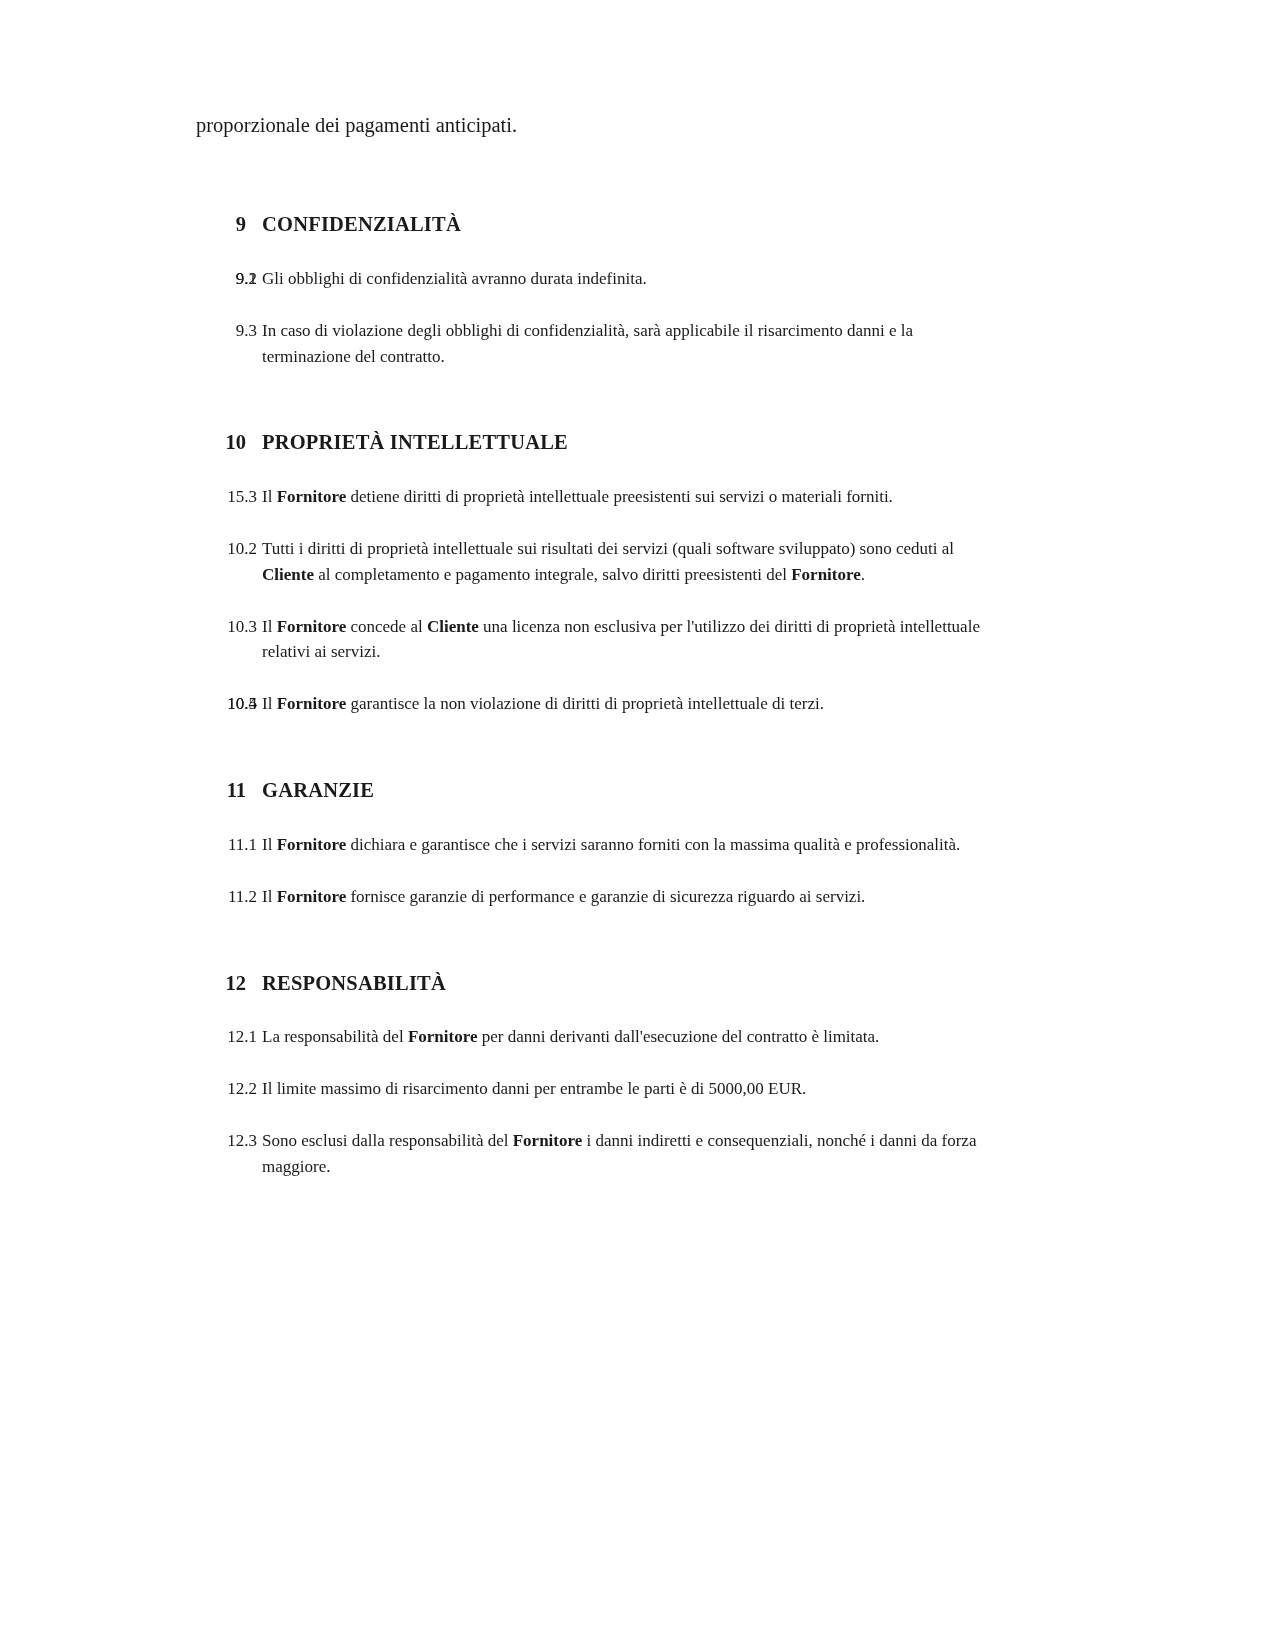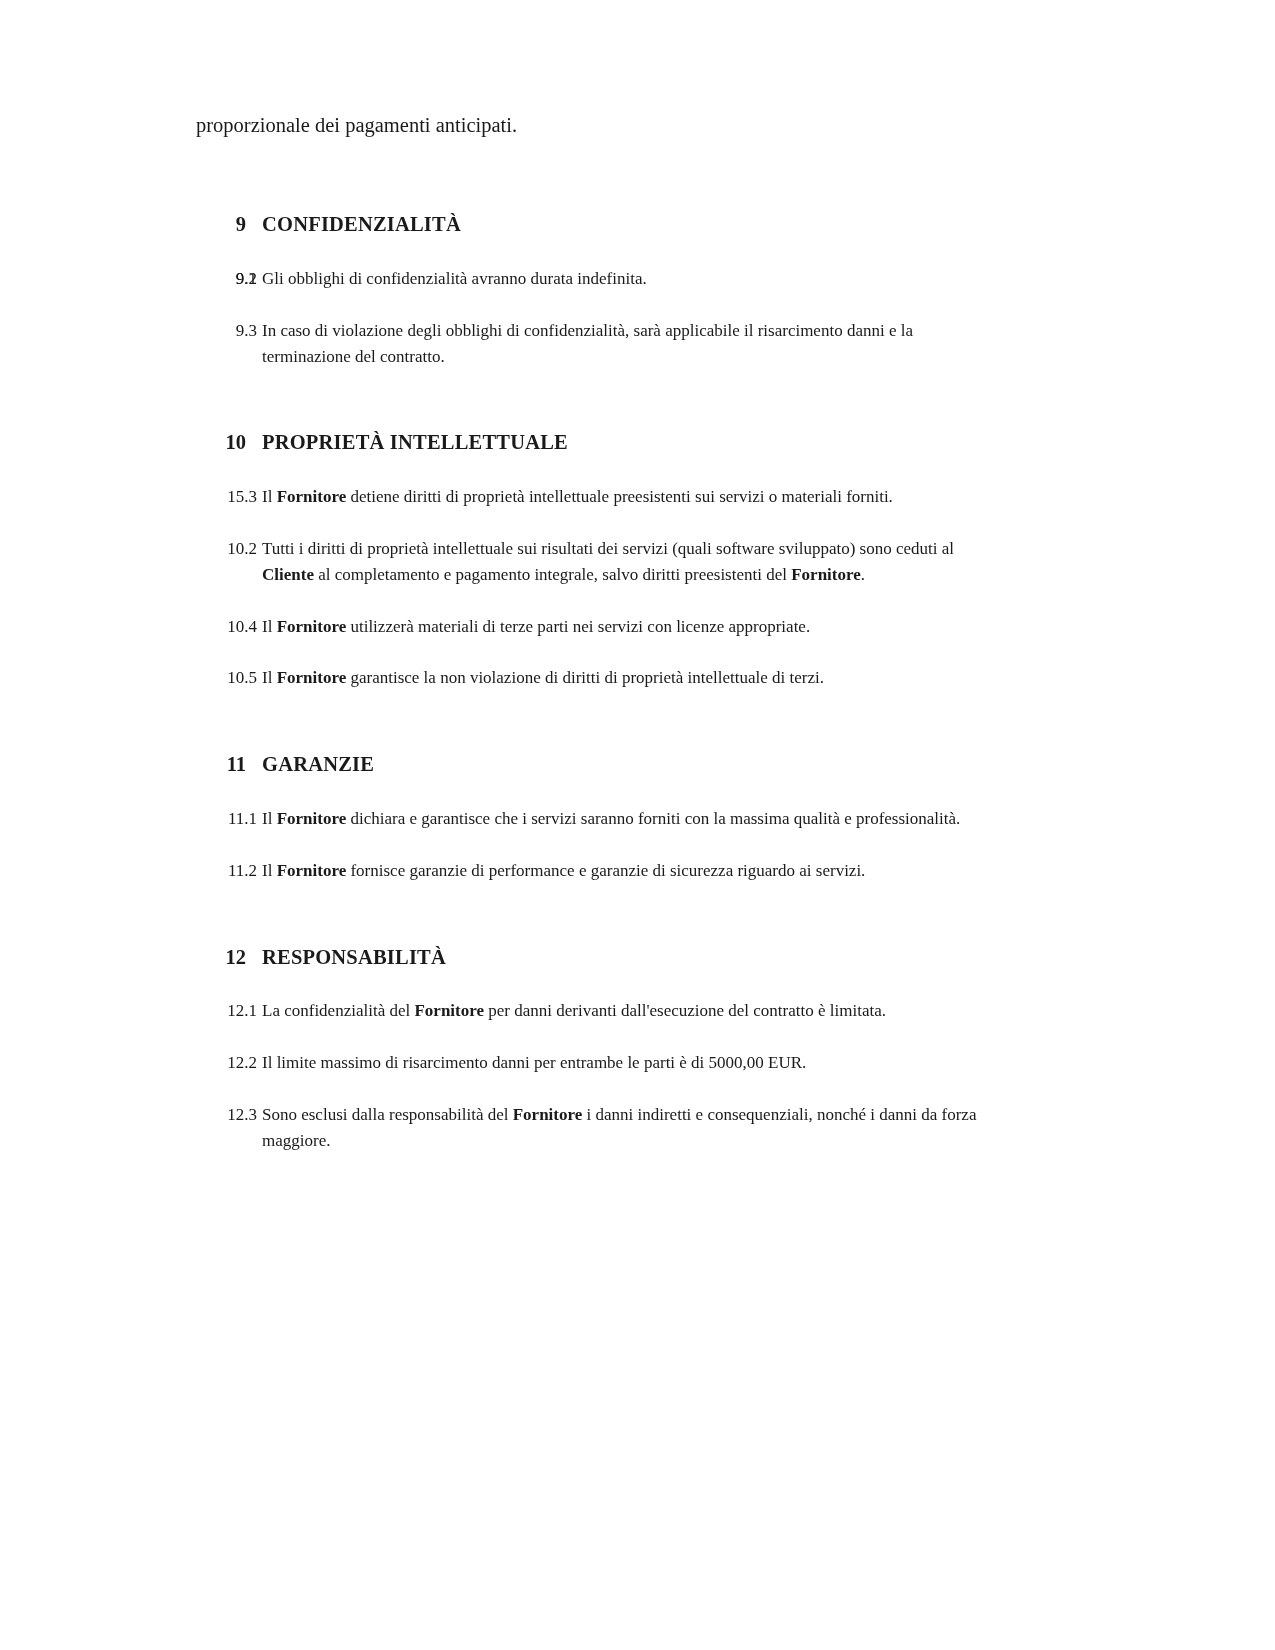--- a/index.html
+++ b/index.html
@@ -98,34 +98,35 @@
           <li class="clause first-clause"><span class="clause-num">9.1</span></li>
           <li class="clause"><span class="clause-num">9.2</span><span><span>Gli obblighi di confidenzialità avranno durata indefinita.</span></span></li>
           <li class="clause"><span class="clause-num">9.3</span><span><span>In caso di violazione degli obblighi di confidenzialità, sarà applicabile il risarcimento danni e la terminazione del contratto.</span></span></li>
         </ul>
       </div>
       <div class="section gap-before-section">
         <div class="section-head"><span class="sec-num">10</span><span class="sec-title">PROPRIETÀ INTELLETTUALE</span></div>
         <ul class="clauses">
           <li class="clause first-clause"><span class="clause-num">15.3</span><span><span>Il </span><b>Fornitore</b><span> detiene diritti di proprietà intellettuale preesistenti sui servizi o materiali forniti.</span></span></li>
           <li class="clause"><span class="clause-num">10.2</span><span><span>Tutti i diritti di proprietà intellettuale sui risultati dei servizi (quali software sviluppato) sono ceduti al </span><b>Cliente</b><span> al completamento e pagamento integrale, salvo diritti preesistenti del </span><b>Fornitore</b><span>.</span></span></li>
-          <li class="clause"><span class="clause-num">10.4</span><span><span>Il </span><b>Fornitore</b><span> utilizzerà materiali di terze parti nei servizi con licenze appropriate.</span></span></li>
+          <li class="clause"><span class="clause-num">10.3</span><span><span>Il </span><b>Fornitore</b><span> concede al </span><b>Cliente</b><span> una licenza non esclusiva per l'utilizzo dei diritti di proprietà intellettuale relativi ai servizi.</span></span></li>
+          <li class="clause"><span class="clause-num">10.4</span></li>
           <li class="clause"><span class="clause-num">10.5</span><span><span>Il </span><b>Fornitore</b><span> garantisce la non violazione di diritti di proprietà intellettuale di terzi.</span></span></li>
         </ul>
       </div>
       <div class="section gap-before-section">
         <div class="section-head"><span class="sec-num">11</span><span class="sec-title">GARANZIE</span></div>
         <ul class="clauses">
           <li class="clause first-clause"><span class="clause-num">11.1</span><span><span>Il </span><b>Fornitore</b><span> dichiara e garantisce che i servizi saranno forniti con la massima qualità e professionalità.</span></span></li>
           <li class="clause"><span class="clause-num">11.2</span><span><span>Il </span><b>Fornitore</b><span> fornisce garanzie di performance e garanzie di sicurezza riguardo ai servizi.</span></span></li>
         </ul>
       </div>
       <div class="section gap-before-section">
         <div class="section-head"><span class="sec-num">12</span><span class="sec-title">RESPONSABILITÀ</span></div>
         <ul class="clauses">
-          <li class="clause first-clause"><span class="clause-num">12.1</span><span><span>La confidenzialità del </span><b>Fornitore</b><span> per danni derivanti dall'esecuzione del contratto è limitata.</span></span></li>
+          <li class="clause first-clause"><span class="clause-num">12.1</span><span><span>La responsabilità del </span><b>Fornitore</b><span> per danni derivanti dall'esecuzione del contratto è limitata.</span></span></li>
           <li class="clause"><span class="clause-num">12.2</span><span><span>Il limite massimo di risarcimento danni per entrambe le parti è di 5000,00 EUR.</span></span></li>
           <li class="clause"><span class="clause-num">12.3</span><span><span>Sono esclusi dalla responsabilità del </span><b>Fornitore</b><span> i danni indiretti e consequenziali, nonché i danni da forza maggiore.</span></span></li>
         </ul>
       </div>
     </div>
 
 </div>
 
 </body></html>

